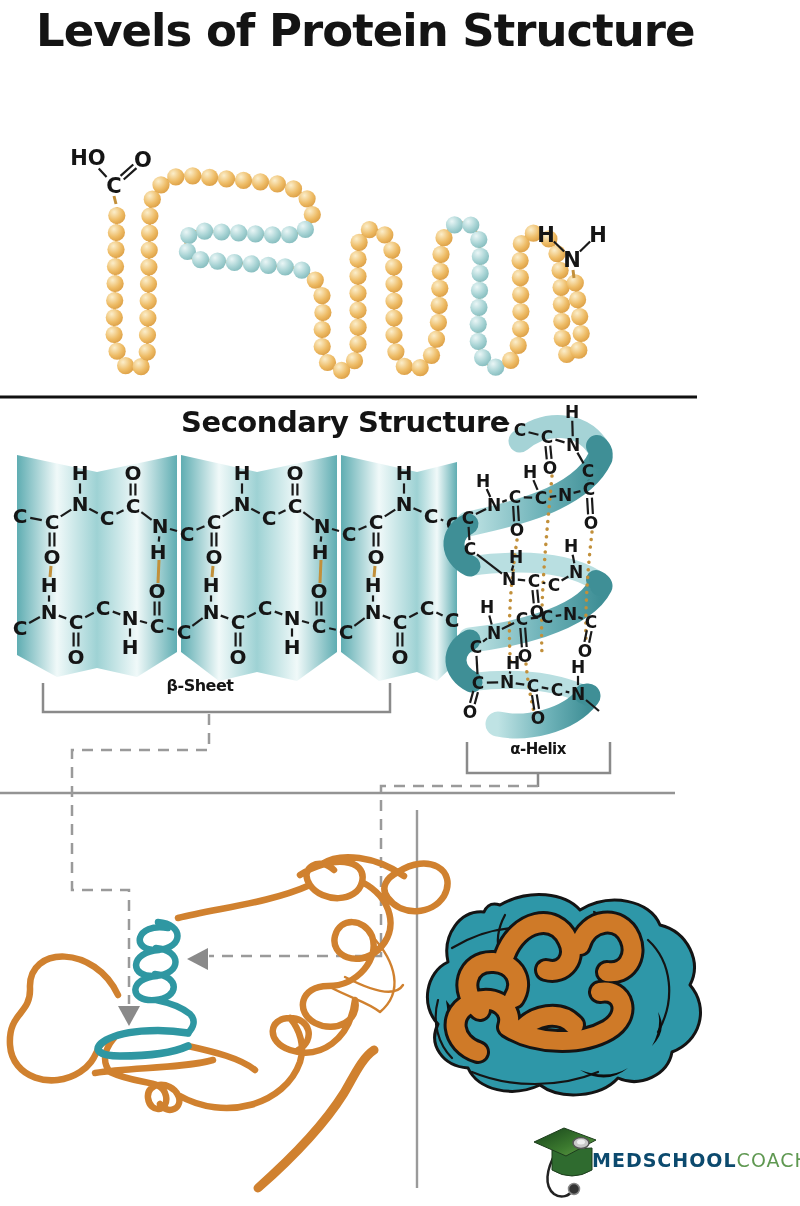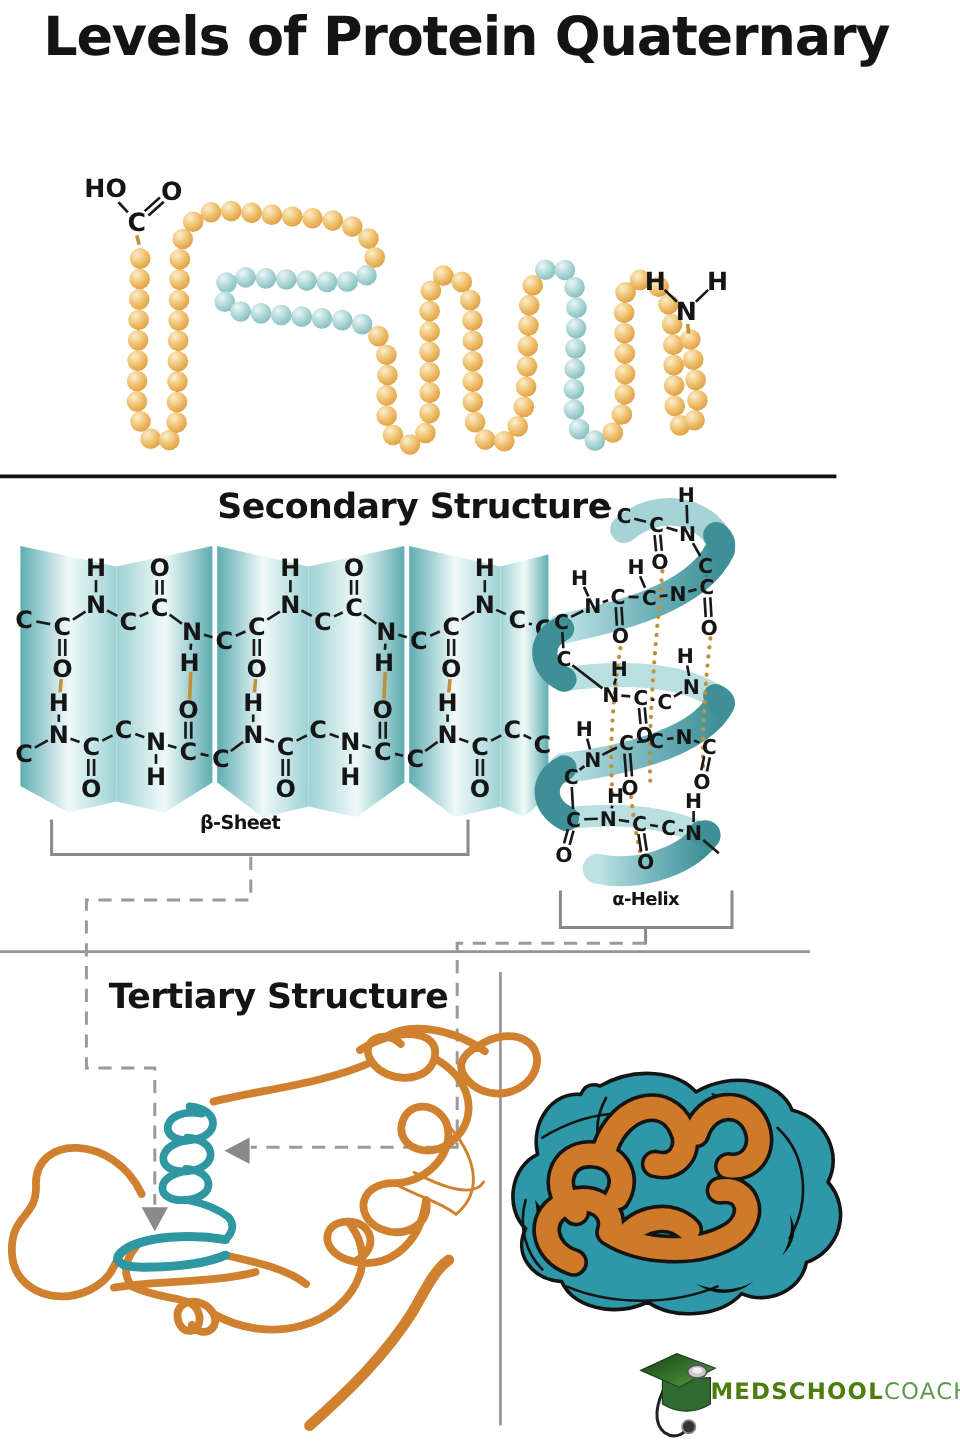--- a/index.html
+++ b/index.html
@@ -9,21 +9,21 @@
   .t{position:absolute;font-weight:bold;color:#141414;white-space:nowrap;
      transform:translateX(-50%);letter-spacing:-0.5px;}
   .t-main{left:36px;top:4px;font-size:45px;transform:none;letter-spacing:-1px;}
   .t-primary{left:355px;top:99px;font-size:29px;}
   .t-secondary{left:345px;top:405px;font-size:29px;text-align:right;}
   .t-tertiary{left:232px;top:813px;font-size:29px;}
   .t-quaternary{left:600px;top:819px;font-size:29px;}
   .t-beta{left:200px;top:676px;font-size:16px;}
   .t-alpha{left:538px;top:740px;font-size:15px;}
   .logo-text{position:absolute;left:592px;top:1149px;font-size:19px;letter-spacing:1px;}
-  .logo-text .p1{font-weight:bold;color:#4d7c0f;margin-top:44px;}
+  .logo-text .p1{font-weight:bold;color:#0c4a6e;margin-top:44px;}
   .logo-text .p2{font-weight:normal;color:#5f9851;}
 </style>
 </head>
 <body>
 
 <div class="stage">
 
 <svg id="art" width="800" height="1206" viewBox="0 0 800 1206">
   <defs>
     <radialGradient id="beadO" cx="0.35" cy="0.3" r="0.85">
@@ -502,20 +502,19 @@
     <path d="M556,1152 C546,1170 544,1186 554,1194 C561,1199 570,1196 572,1190" fill="none" stroke="#222" stroke-width="2.5"></path>
     <circle cx="574" cy="1189" r="5.5" fill="#333" stroke="#888" stroke-width="1.5"></circle>
     <path d="M550,1148 L545,1141 M558,1151 L552,1144" stroke="#222" stroke-width="2.5"></path>
     <path d="M552,1150 L552,1170 Q572,1182 592,1170 L592,1148 Z" fill="#2f6b2f" stroke="#1d3d1d" stroke-width="1"></path>
     <path d="M534,1142 L564,1128 L596,1140 L566,1156 Z" fill="url(#capG)" stroke="#1d3d1d" stroke-width="1"></path>
     <ellipse cx="581" cy="1143" rx="8" ry="5.5" fill="#c9c9c9" stroke="#555" stroke-width="1.5"></ellipse>
     <ellipse cx="581" cy="1142" rx="4" ry="2.5" fill="#efefef"></ellipse>
   </g>
 </svg>
 
-<div class="t t-main">Levels of Protein Quaternary</div>
+<div class="t t-main">Levels of Protein Structure</div>
 <div class="t t-secondary">Secondary Structure</div>
 <div class="t t-beta">β-Sheet</div>
 <div class="t t-alpha">α-Helix</div>
-<div class="t t-tertiary">Tertiary Structure</div>
 <div class="logo-text"><span class="p1">MEDSCHOOL</span><span class="p2">COACH</span></div>
 
 </div>
 
 </body></html>

